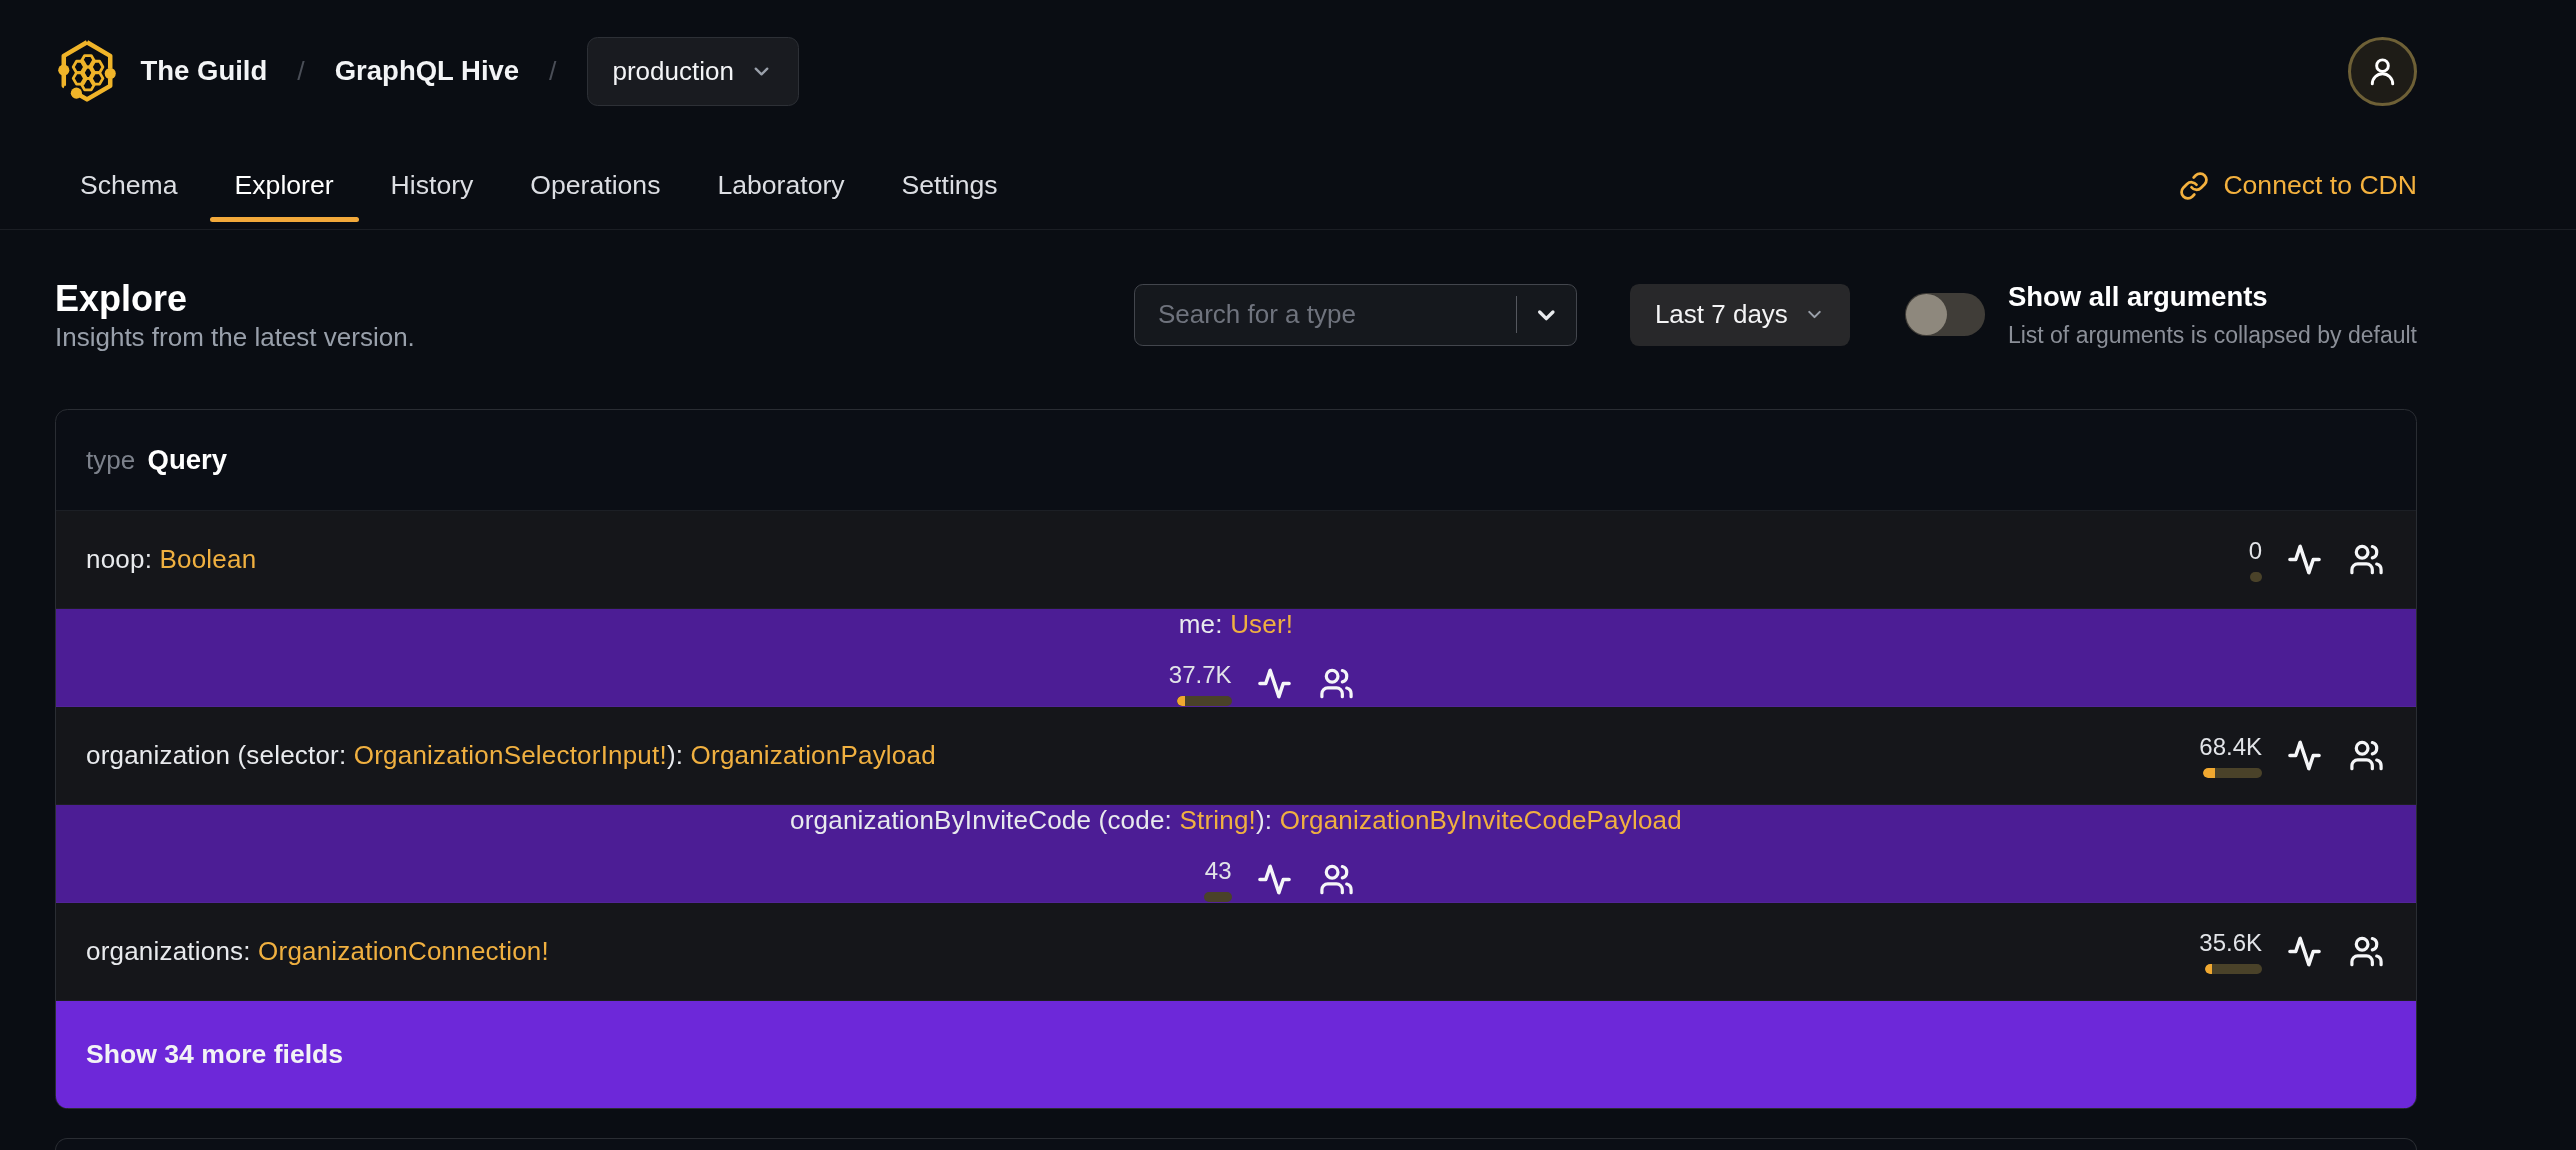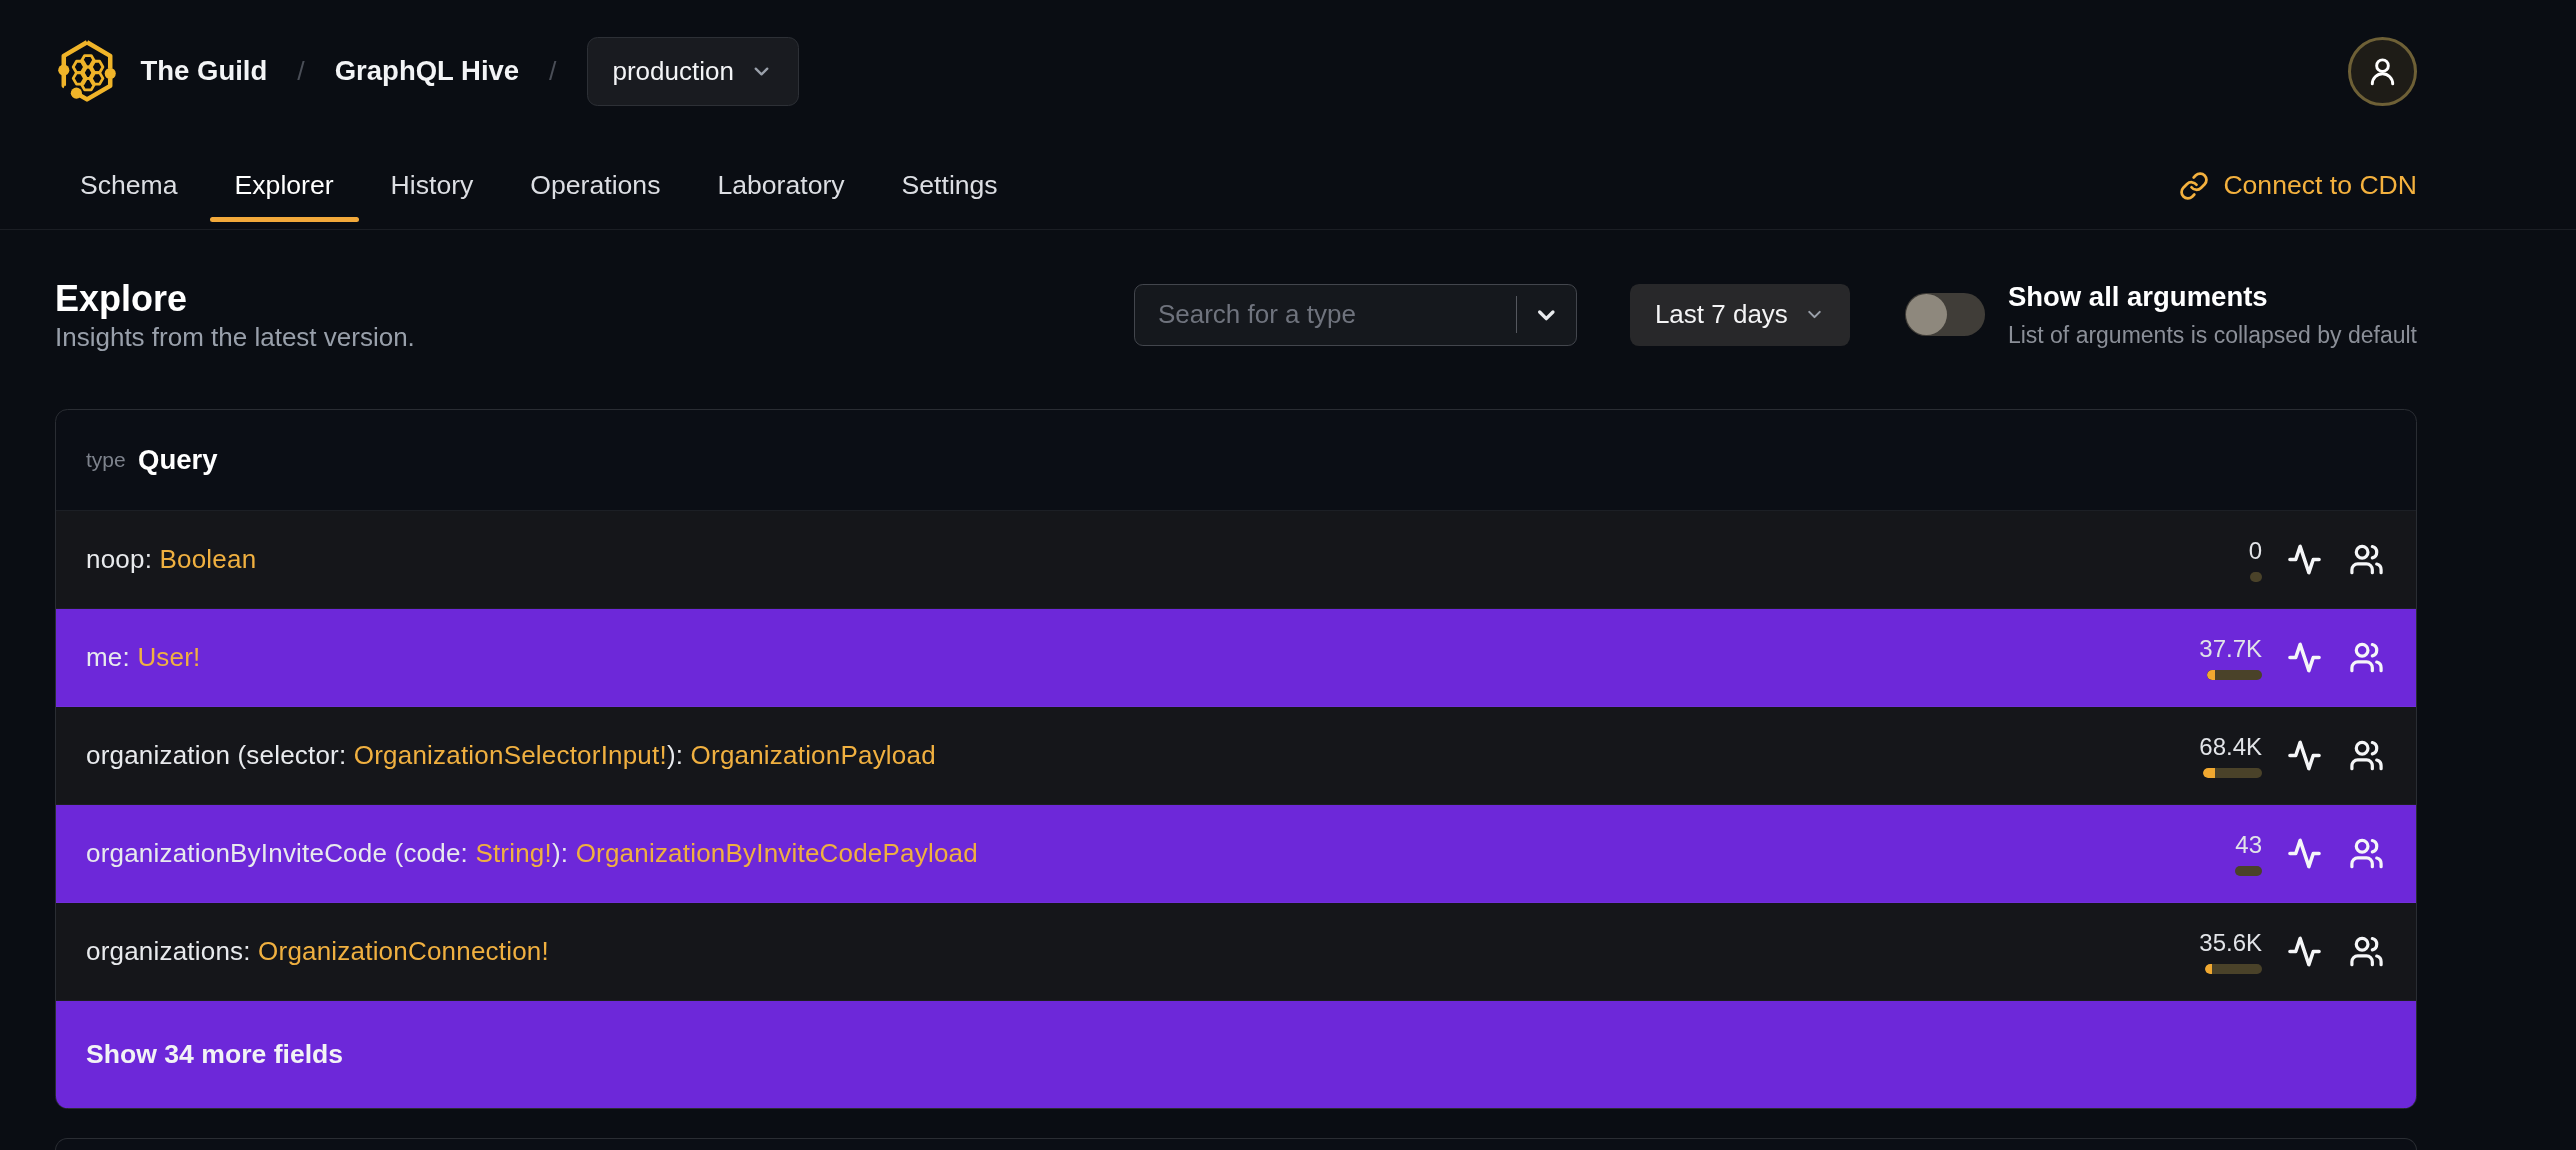--- a/index.html
+++ b/index.html
@@ -83,29 +83,29 @@
 
   
   .type-card {
     margin-top:48px; border:0.9px solid #2a2d33; border-radius:12.4px;
     background:#0b0e15; overflow:hidden;
   }
   .type-card-head {
     height:101px; display:flex; align-items:center; gap:12.4px;
     padding:0 30px; border-bottom:0.9px solid #1c1f25;
   }
-  .type-kw { font-size:21px; color:#7d8türk28c; color:#7d828c; }
+  .type-kw { font-size:26px; color:#7d8türk28c; color:#7d828c; }
   .type-name { font-size:27.5px; font-weight:700; color:#ffffff; }
 
   .field-row {
     height:98px; display:flex; align-items:center; justify-content:space-between;
     padding:0 30px; border-bottom:0.9px solid rgba(255,255,255,0.035);
   }
   .field-row.light { background:#15161a; }
-  .field-row.dark  { background:#6d28d9; }
+  .field-row.dark  { background:#4c1d95;flex-direction:column; }
   .field-signature { font-size:26px; color:#e8eaed; letter-spacing:0.2px; }
   .field-signature .plain { color:#e8eaed; }
   .field-signature .type { color:#f0b040; cursor:pointer; }
 
   .row-stats { display:flex; align-items:center; gap:23px; }
   .stat { width:115px; display:flex; flex-direction:column; align-items:flex-end; }
   .count { font-size:24px; color:#e2e4e8; }
   .bar-track {
     height:9.8px; border-radius:5.3px; background:#4a4229; margin-top:7px;
     overflow:hidden; display:flex;

